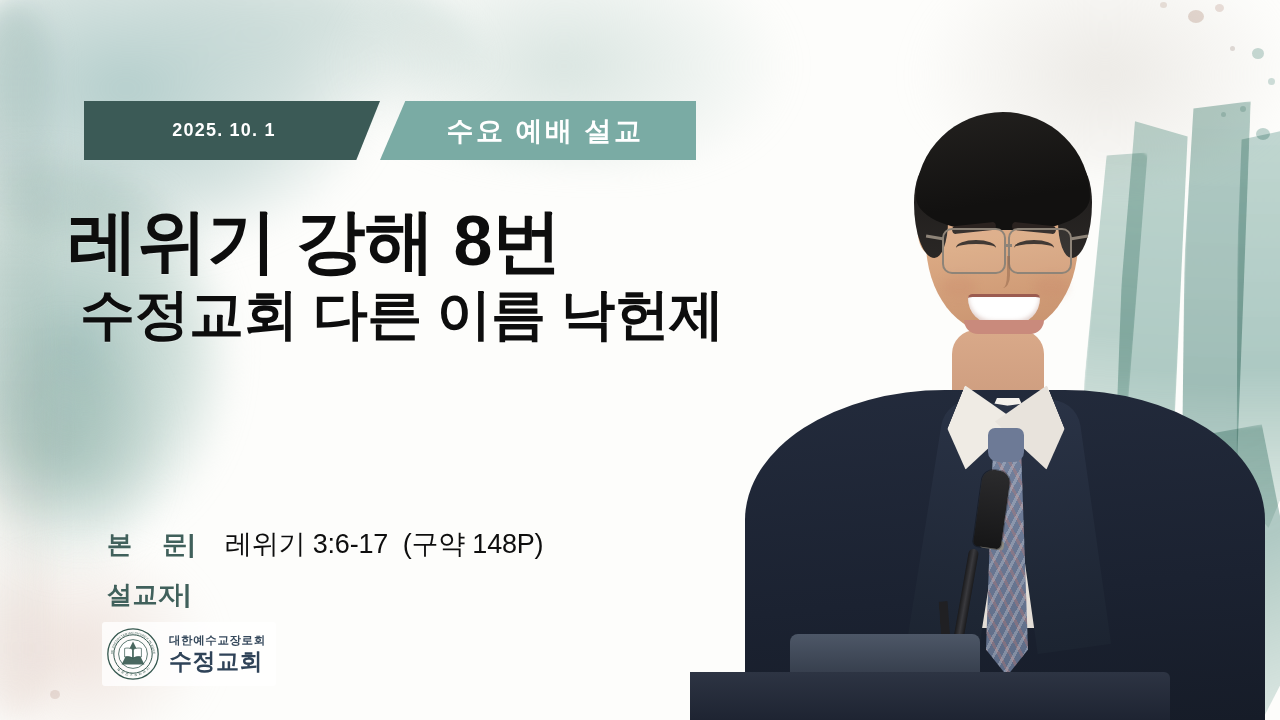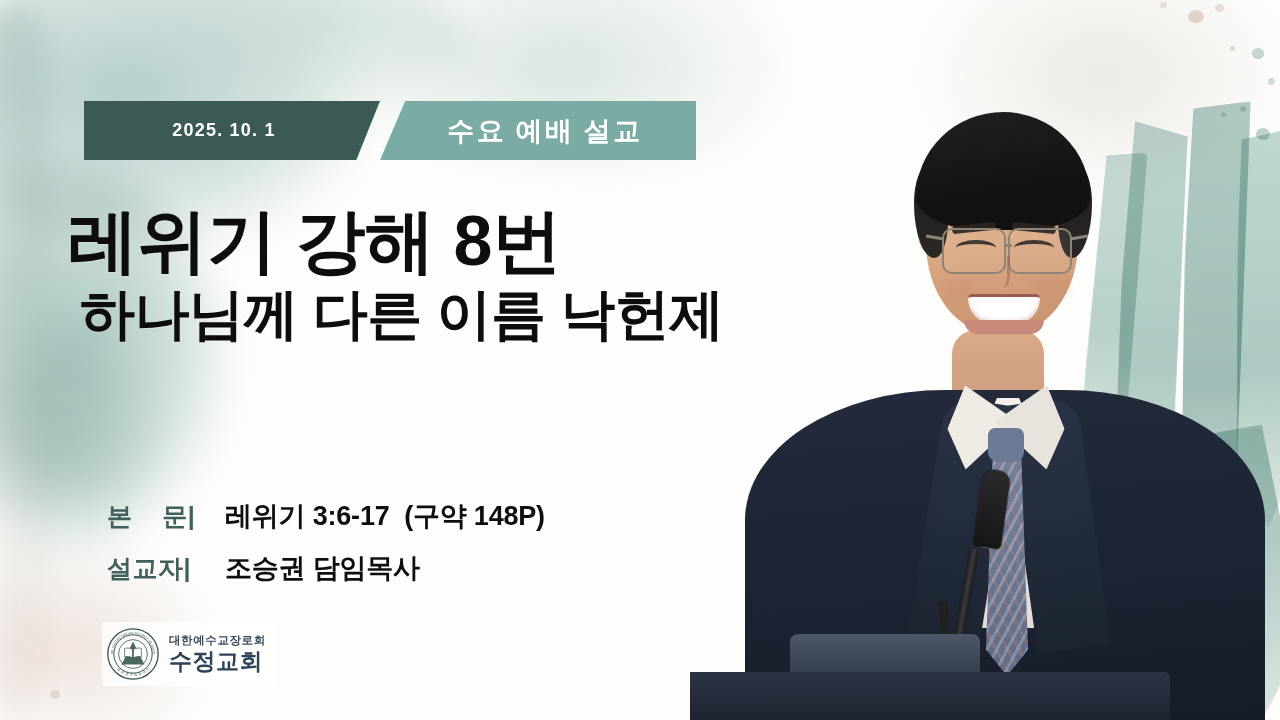--- a/index.html
+++ b/index.html
@@ -142,21 +142,20 @@
     font-weight:700;
     letter-spacing:1.2px;
     white-space:nowrap;
   }
   .banner-type {
     flex:1; height:59px;
     background:#7aaba4;
     clip-path:polygon(8% 0, 100% 0, 100% 100%, 0 100%);
     display:flex; align-items:center; justify-content:center;
     padding-left:14px;
-    font-family:Liberation Serif, serif;
   }
   .banner-type span {
     color:#ffffff;
     font-size:27px;
     font-weight:700;
     letter-spacing:2.5px;
     white-space:nowrap;
   }
 
   
@@ -167,32 +166,32 @@
     line-height:1.0;
     white-space:nowrap;
     letter-spacing:-0.5px;
     text-shadow:0 1px 0 rgba(255,255,255,.25);
   }
   .t1 { font-size:70px; margin-left:0px;  margin-bottom:11px; }
   .t2 { font-size:66px; margin-left:4px;  margin-bottom:10px; }
   .t3 { font-size:55px; margin-left:12px; }
 
   
-  .meta { position:absolute; left:107px; top:498px; }
+  .meta { position:absolute; left:107px; top:526px; }
   .meta-row { display:flex; align-items:baseline; margin-bottom:16px; }
   .meta-label {
     color:#40605b;
     font-size:25px; font-weight:700;
     width:118px;
     white-space:pre;
     letter-spacing:0.5px;
   }
   .meta-value {
     color:#0e0e0e;
-    font-size:27px; font-weight:700;
+    font-size:27px; font-weight:400;
     letter-spacing:-0.2px;
     white-space:pre;
   }
 
   
   .logo {
     position:absolute; left:102px; top:622px;
     display:flex; align-items:center; gap:9px;
     background:rgba(255,255,255,.78);
     padding:5px 10px 5px 4px;
@@ -447,31 +446,30 @@
     <div class="banner-date">
       <span>2025. 10. 1</span>
     </div>
     <div class="banner-type">
       <span>수요 예배 설교</span>
     </div>
   </div>
 
   <div class="titles">
     <div class="title-line t1">레위기 강해 8번</div>
-    <div class="title-line t3">하나님께 다른 이름 낙헌제</div>
+    <div class="title-line t3">수정교회 다른 이름 낙헌제</div>
   </div>
 
   <div class="meta">
     <div class="meta-row">
       <div class="meta-label">본    문|</div>
       <div class="meta-value">레위기 3:6-17  (구약 148P)</div>
     </div>
     <div class="meta-row">
       <div class="meta-label">설교자|</div>
-      <div class="meta-value">조승권 담임목사</div>
     </div>
   </div>
 
   <div class="logo">
     <div class="seal">
       <svg width="54" height="54" viewBox="0 0 54 54" aria-hidden="true">
         <defs>
           <path id="ringTop" d="M 27,27 m -20,0 a 20,20 0 1,1 40,0" fill="none"></path>
           <path id="ringBot" d="M 27,27 m 20,0 a 20,20 0 1,1 -40,0" fill="none"></path>
         </defs>

